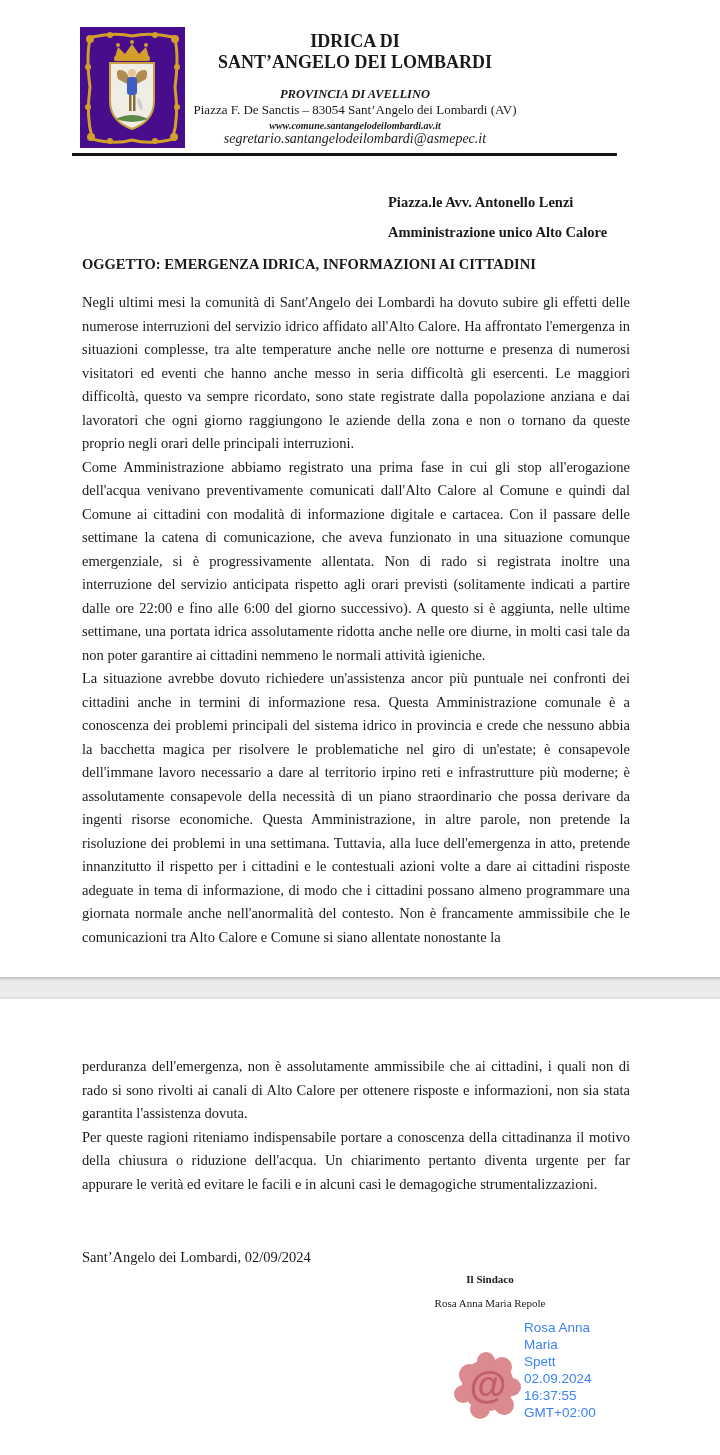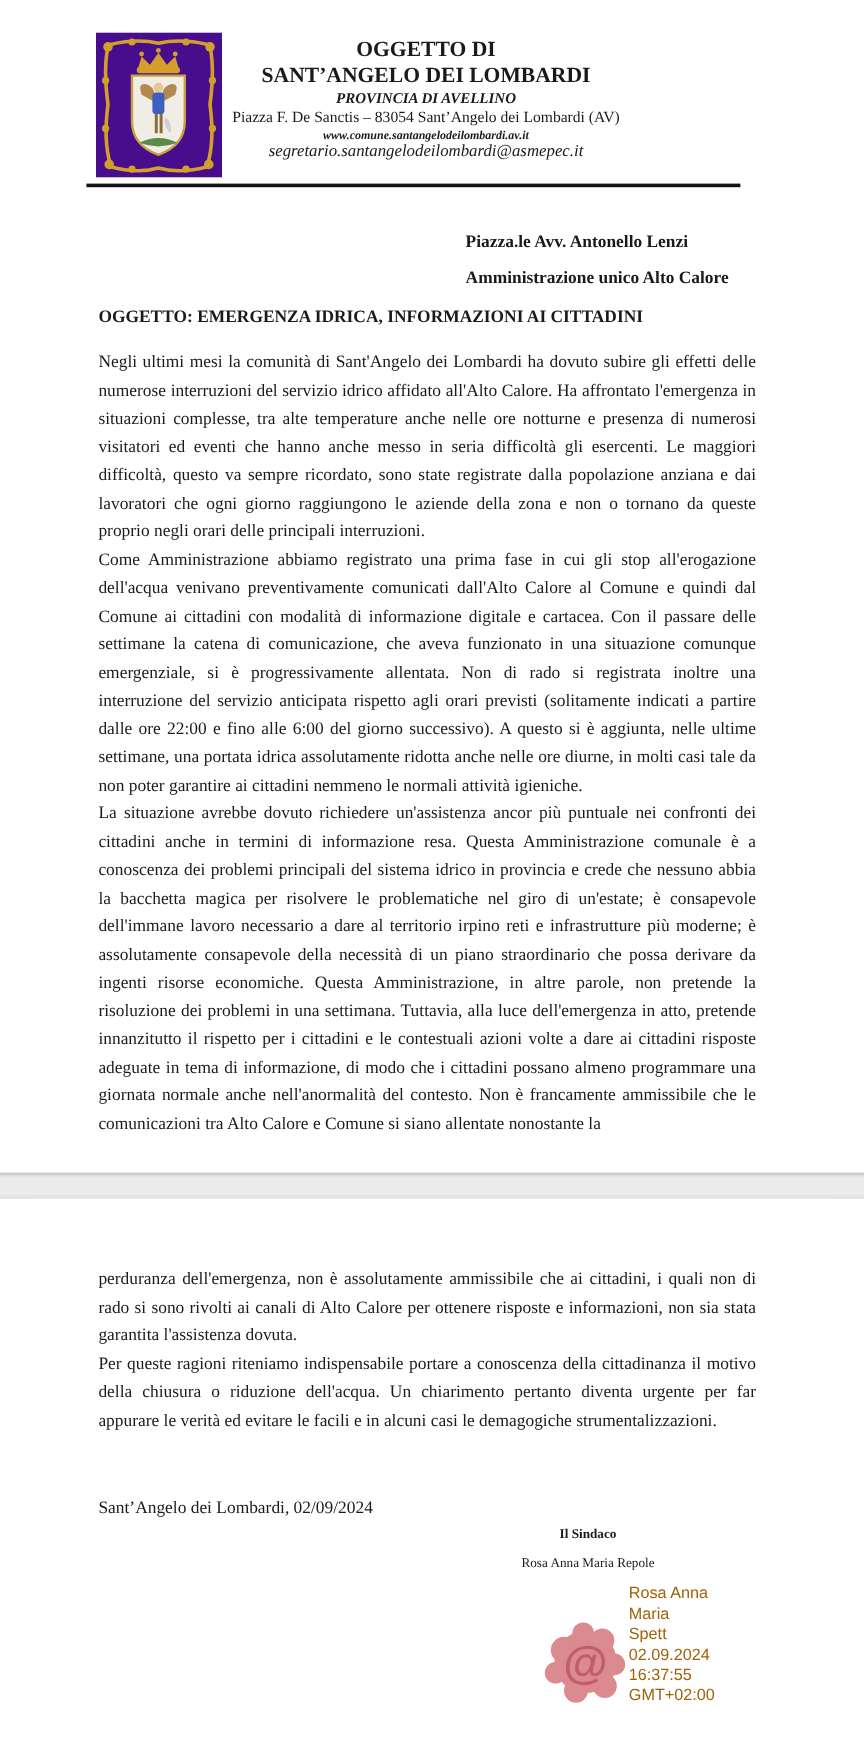--- a/index.html
+++ b/index.html
@@ -16,21 +16,21 @@
   .page-gap {
     width:720px; height:22px;
     background:linear-gradient(#bfbfbf 0px,#e9e9e9 4px,#ededed 18px,#dedede 22px);
   }
 
   
   .crest { position:absolute; left:80px; top:27px; width:105px; height:121px; }
   .header-text { position:absolute; left:75px; top:31px; width:560px; text-align:center; }
   .h1a { font-size:18px; font-weight:bold; line-height:21px; }
   .h1b { font-size:18px; font-weight:bold; line-height:21px; }
-  .h2  { font-size:12.5px; font-weight:bold; font-style:italic; line-height:16px; margin-top:1px; }
+  .h2  { font-size:12.5px; font-weight:bold; font-style:italic; line-height:16px; margin-top:13px; }
   .h3  { font-size:13px; line-height:16px; }
   .h4  { font-size:10px; font-weight:bold; font-style:italic; line-height:12.5px; margin-top:2px; }
   .h5  { font-size:14px; font-weight:normal; font-style:italic; line-height:12.5px; }
   .rule { position:absolute; left:72px; top:153px; width:545px; height:3px; background:#141414; }
 
   
   .recipient { position:absolute; left:388px; top:187px; font-size:14.5px; font-weight:bold; line-height:30px; }
   .subject   { position:absolute; left:82px;  top:256px; font-size:14.5px; font-weight:bold;text-align:center; }
   .bodytext  { font-size:14.5px; line-height:23.5px; text-align:justify; }
   .body1 { position:absolute; left:82px; top:291px; width:548px; }
@@ -38,21 +38,21 @@
   .bodytext p { margin:0; }
 
   .dateline { position:absolute; left:82px; top:222px; font-size:14.5px;margin-top:28px; }
   .signature { position:absolute; left:390px; top:268px; width:200px; text-align:center; font-size:11px; }
   .sig-title { font-weight:bold; line-height:24px; }
   .sig-name  { line-height:24px; }
 
   .stamp-text {
     position:absolute; left:524px; top:320px;
     font-family:"Liberation Sans","DejaVu Sans",sans-serif;
-    font-size:13.5px; line-height:17px; color:#a16207;
+    font-size:13.5px; line-height:17px; color:#3b82f6;
   }
   .seal { position:absolute; left:450px; top:350px; width:76px; height:72px; }
 </style>
 </head>
 <body>
 
 <div class="page page1">
 
   <svg class="crest" viewBox="0 0 105 121" aria-hidden="true">
     <rect x="0" y="0" width="105" height="121" fill="#470d8c"></rect>
@@ -94,21 +94,21 @@
       <circle cx="52" cy="46" r="4" fill="#e8c49a"></circle>
       <rect x="47" y="50" width="10" height="18" rx="3" fill="#3f5fc0"></rect>
       <rect x="49" y="68" width="2.5" height="16" fill="#8a6b3a"></rect>
       <rect x="53" y="68" width="2.5" height="16" fill="#8a6b3a"></rect>
       <path d="M36 92 Q52 84 68 92 Q52 98 36 92 Z" fill="#5d8a4a"></path>
       <path d="M58 70 Q64 76 62 84 Q58 80 57 74 Z" fill="#cfcfcf"></path>
     </g>
   </svg>
 
   <div class="header-text">
-    <div class="h1a">OGGETTO DI</div>
+    <div class="h1a">IDRICA DI</div>
     <div class="h1b">SANT’ANGELO DEI LOMBARDI</div>
     <div class="h2">PROVINCIA DI AVELLINO</div>
     <div class="h3">Piazza F. De Sanctis – 83054 Sant’Angelo dei Lombardi (AV)</div>
     <div class="h4">www.comune.santangelodeilombardi.av.it</div>
     <div class="h5">segretario.santangelodeilombardi@asmepec.it</div>
   </div>
 
   <div class="rule"></div>
 
   <div class="recipient">

